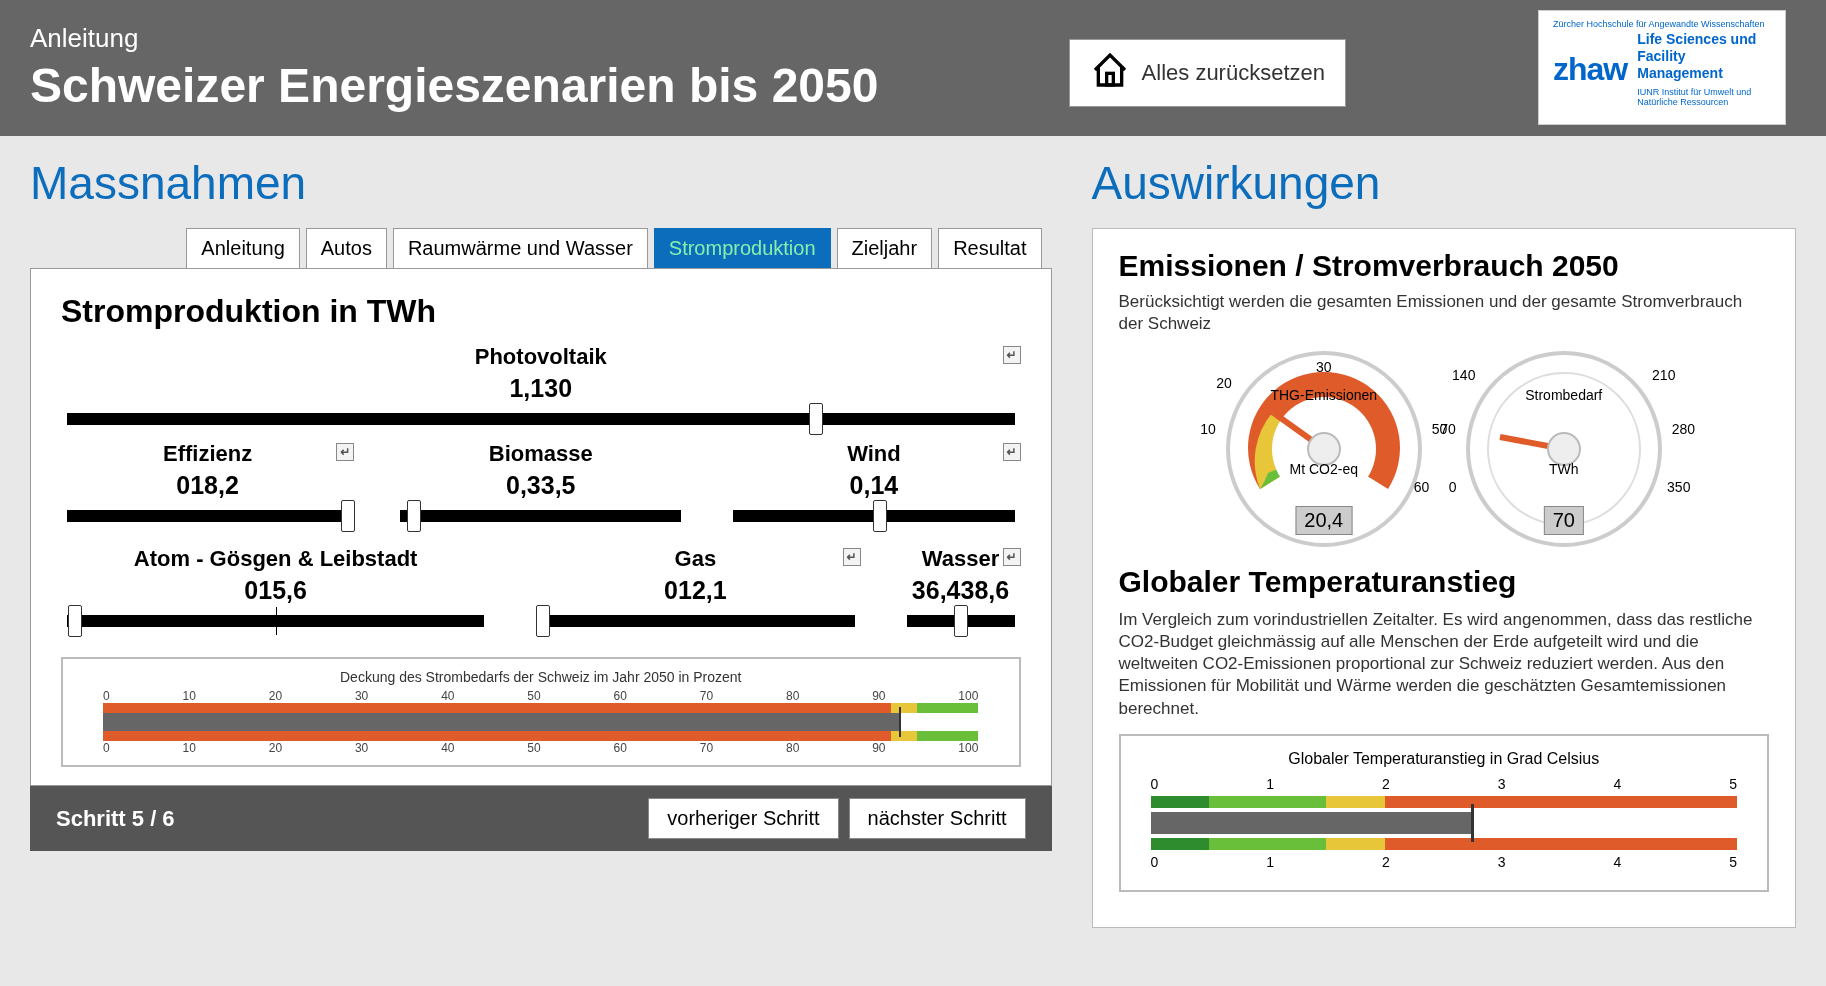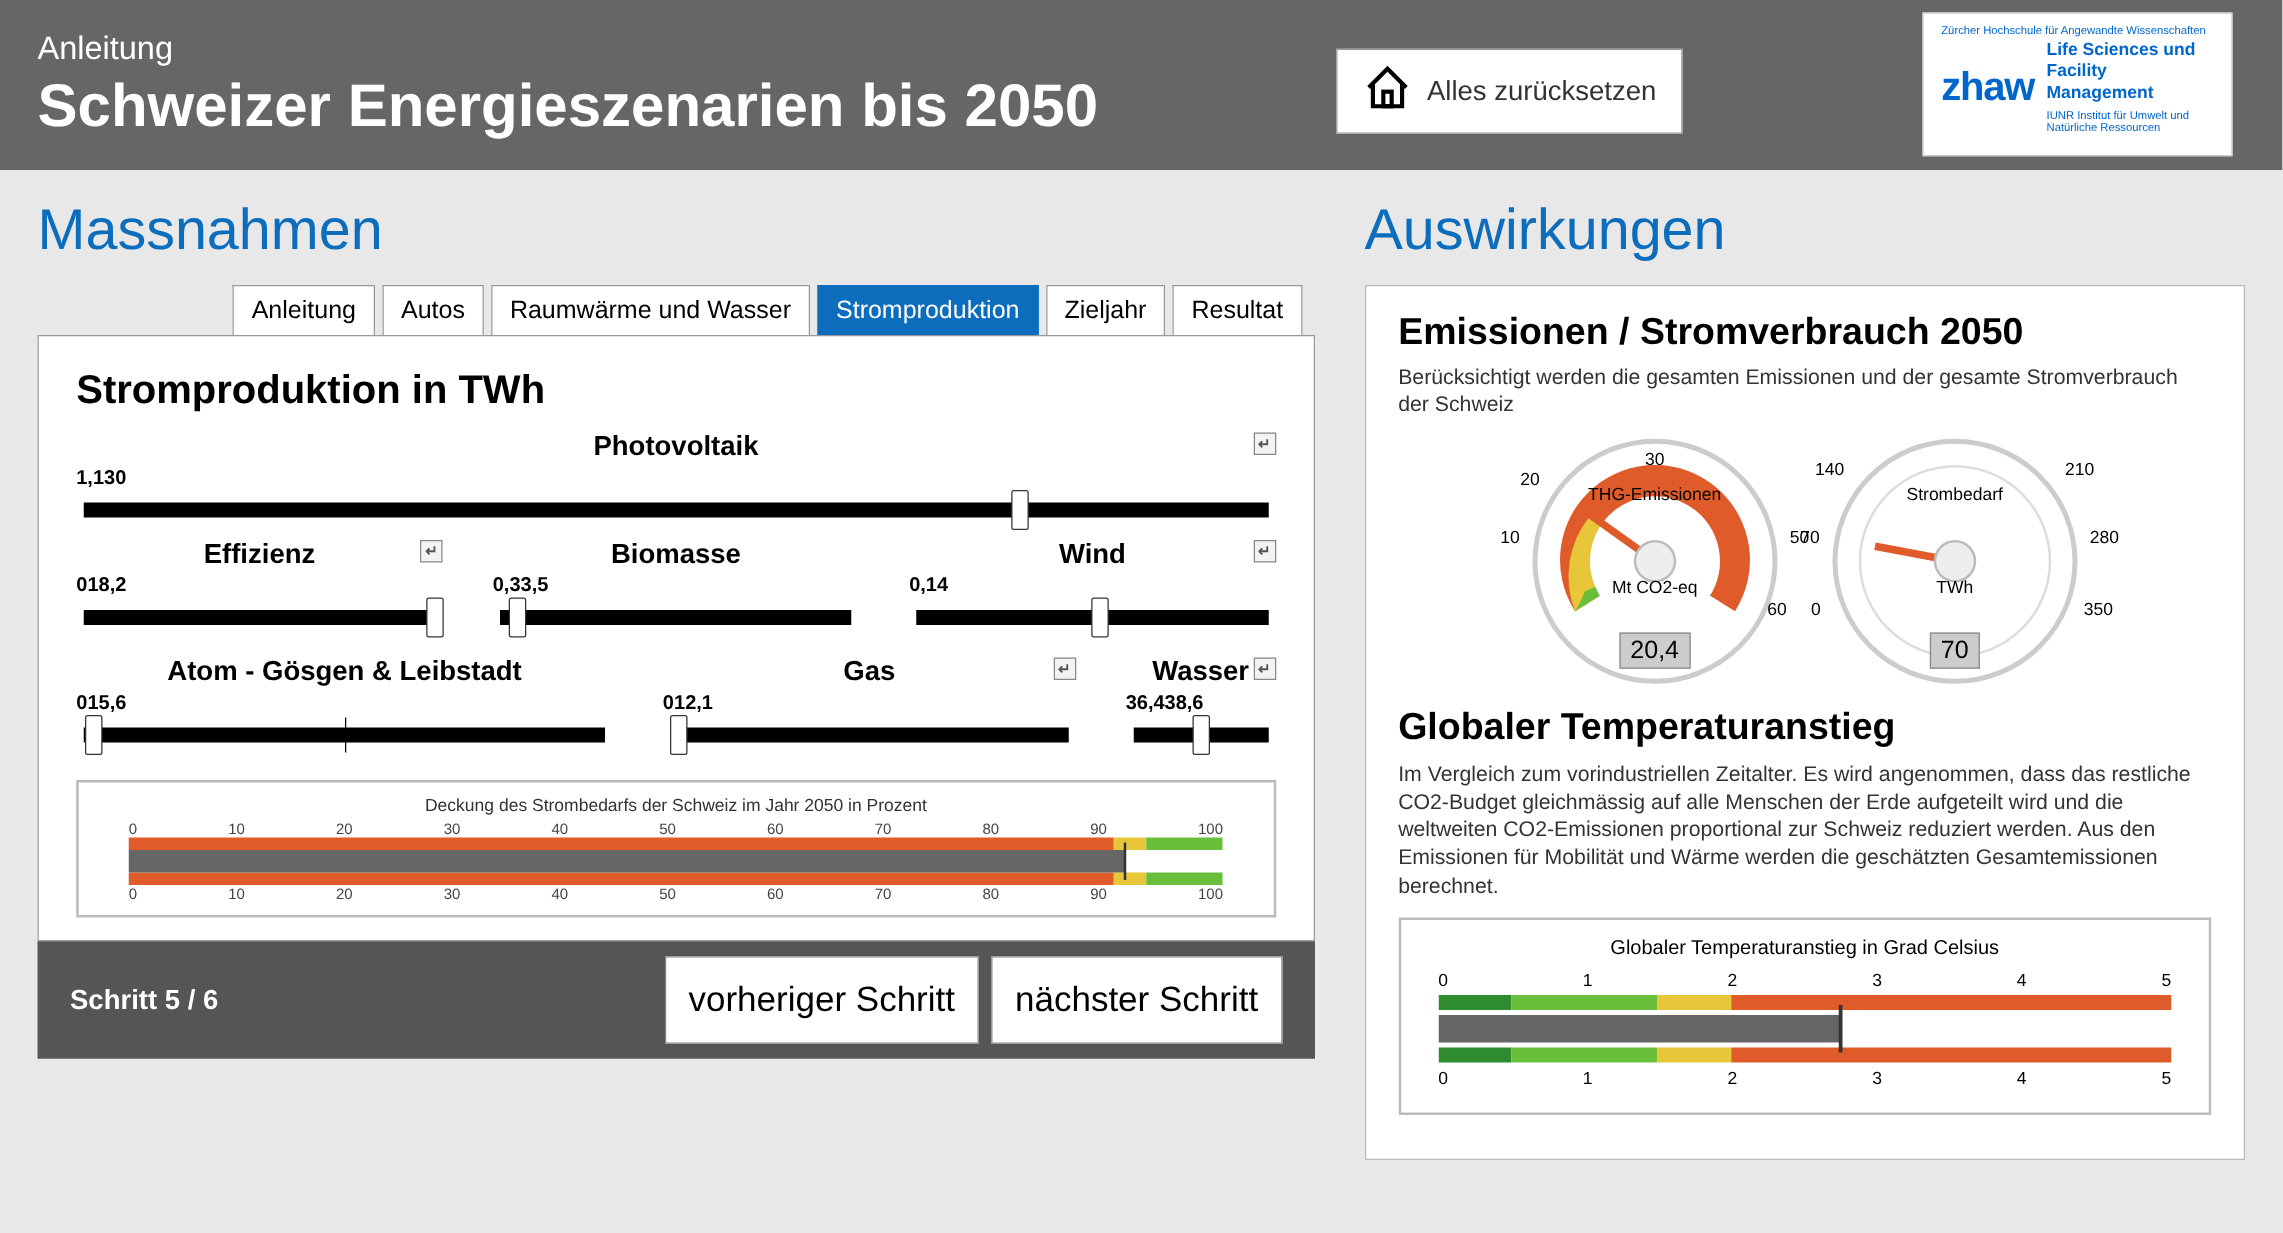--- a/index.html
+++ b/index.html
@@ -19,29 +19,29 @@
 .logo-text-col { display:flex; flex-direction:column; }
 .logo-small-top { font-size:9px; color:#0066cc; margin-bottom:2px; }
 
 .main { display: flex; padding: 0 30px 10px 30px; gap: 40px; }
 .col-left { flex: 1.45; }
 .col-right { flex: 1; }
 .sec-title { color: #0d6dbd; font-size: 46px; font-weight: normal; margin: 20px 0 18px 0; }
 
 .tabs { display: flex; justify-content: flex-end; gap: 6px; padding-right: 10px; }
 .tab { background: #fff; border: 1px solid #999; padding: 8px 14px; font-size: 20px; cursor: pointer; border-bottom: none; }
-.tab.active { background: #0d6dbd; color: #ffffff; border-color: #0d6dbd; }
+.tab.active { background: #0d6dbd; color: #86efac; border-color: #0d6dbd; }
 
 .panel { background: #fff; border: 1px solid #999; padding: 24px 30px 18px 30px; }
 .panel h2 { font-size: 32px; font-weight: bold; margin-bottom: 14px; }
 
 .slider-block { margin-bottom: 8px; }
 .slider-label-row { position: relative; text-align: center; font-size: 22px; font-weight: bold; margin-bottom: 4px; }
 .reset-icon { position: absolute; right: 0; top: 2px; width: 18px; height: 18px; border: 1px solid #888; font-size: 12px; line-height: 16px; text-align: center; color: #555; cursor: pointer; background:#f3f3f3; }
-.minmax-row { display: flex; justify-content: flex-start; font-size: 16px; font-weight: bold; margin-bottom: 10px; }
+.minmax-row { display: flex; justify-content: center; font-size: 25px; font-weight: bold; margin-bottom: 10px; }
 .track { position: relative; height: 12px; background: #000; margin: 0 6px; border-radius:0; }
 .handle { position: absolute; top: -10px; width: 14px; height: 32px; background: #fff; border: 1px solid #333; border-radius: 2px; transform: translateX(-50%); cursor: pointer; }
 .tick-mark { position:absolute; top:-8px; bottom:-8px; width:1px; background:#000; }
 
 .row3 { display: flex; gap: 40px; margin-top: 16px; }
 .row3 > div { flex: 1; }
 .row2 { display: flex; gap: 40px; margin-top: 16px; }
 .row2 .wasser-col { width: 120px; }
 .row2 .atom-col { flex: 1.3; }
 .row2 .gas-col { flex: 1; }
@@ -49,21 +49,21 @@
 .coverage-chart { border: 2px solid #bbb; padding: 10px 40px; margin-top: 22px; background: #fff; }
 .coverage-title { text-align: center; font-size: 14px; color: #333; margin-bottom: 4px; }
 .axis { display: flex; justify-content: space-between; font-size: 12px; color: #444; }
 .cov-bar { height: 10px; display: flex; }
 .cov-seg { height: 100%; }
 .cov-center { height: 18px; background: #666; width: 91%; position:relative; }
 .cov-center::after{ content:''; position:absolute; right:-1px; top:-6px; bottom:-6px; width:2px; background:#333; }
 
 .footer-bar { background: #555; color: #fff; display: flex; align-items: center; padding: 12px 26px; margin-top: 0; }
 .footer-bar .step { font-size: 22px; font-weight: bold; flex: 1; }
-.footer-bar button { background: #fff; border: 1px solid #888; padding: 18px 18px; font-size: 28px; cursor: pointer; margin-left: 10px; }
+.footer-bar button { background: #fff; border: 1px solid #888; padding: 8px 18px; font-size: 20px; cursor: pointer; margin-left: 10px; }
 
 .panel-right { background: #fff; border: 1px solid #bbb; padding: 20px 26px; min-height: 700px; }
 .panel-right h2 { font-size: 30px; font-weight: bold; margin-bottom: 8px; }
 .panel-right p { font-size: 17px; color: #333; line-height: 1.3; margin-bottom: 14px; }
 
 .gauges { display: flex; gap: 40px; justify-content: center; margin-bottom: 16px; }
 .gauge { width: 200px; height: 200px; position: relative; }
 .gauge svg { width: 100%; height: 100%; }
 .gauge-label { position: absolute; width: 100%; text-align: center; font-size: 14px; }
 .gauge-val { position: absolute; left: 50%; bottom: 14px; transform: translateX(-50%); background: #ccc; border: 1px solid #888; padding: 2px 8px; font-size: 20px; }

